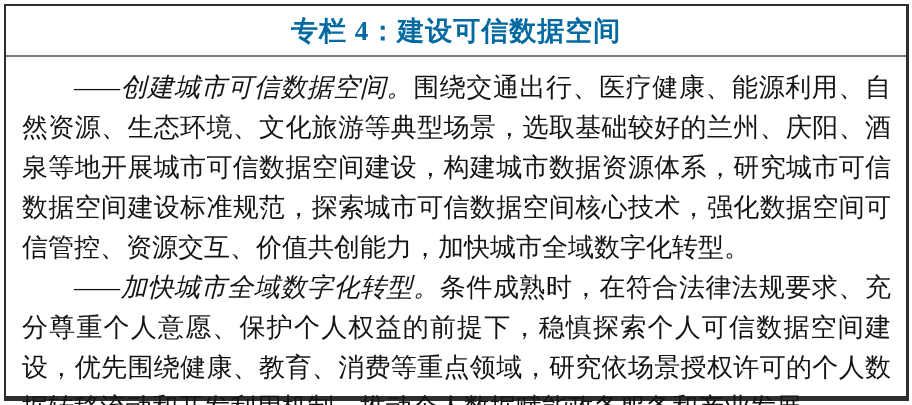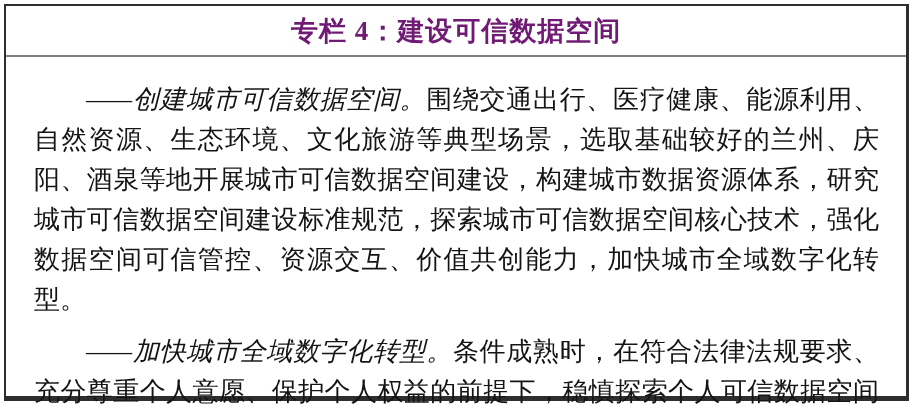--- a/index.html
+++ b/index.html
@@ -31,33 +31,33 @@
   }
   .panel-title {
     height: 51px;
     border-bottom: 2px solid #7d7d7d;
     display: flex;
     align-items: center;
     justify-content: center;
     font-size: 27px;
     font-weight: bold;
     letter-spacing: 1px;
-    color: #701a75;
+    color: #0369a1;
     box-sizing: border-box;
   }
   .panel-body {
     padding: 11px 15px 0 16px;
     font-size: 26px;
     line-height: 40px;
     text-align: justify;
     text-justify: inter-character;
     color: #141414;
   }
   .para {
-    margin: 12px;
+    margin: 0;
     text-indent: 2em;
   }
   .para-lead {
     font-style: italic; 
   }
 </style>
 </head>
 <body>
 
 <div class="page">

